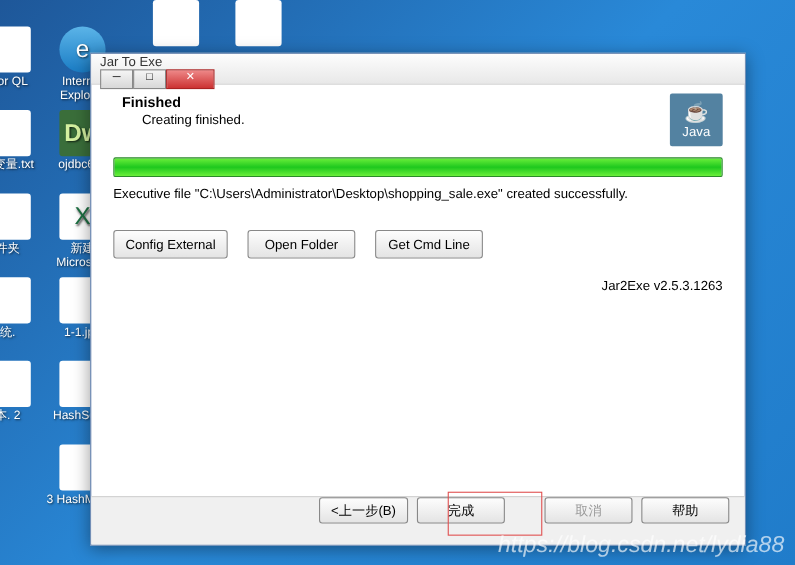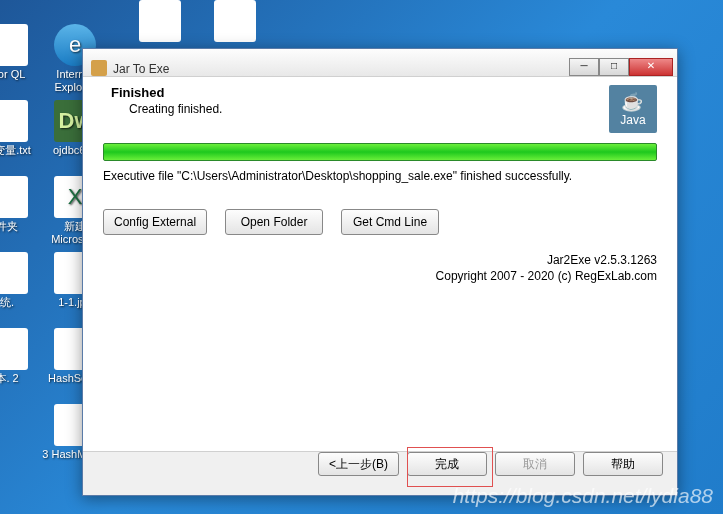--- a/index.html
+++ b/index.html
@@ -8,21 +8,21 @@
 .desktop-icon { position: absolute; width: 70px; text-align: center; color: #fff; text-shadow: 1px 1px 2px rgba(0,0,0,0.7); }
 .desktop-icon .icon-box { width: 42px; height: 42px; margin: 0 auto 2px; background: rgba(255,255,255,0.9); border-radius: 3px; display: flex; align-items: center; justify-content: center; font-size: 22px; }
 .desktop-icon .label { font-size: 11px; line-height: 13px; word-wrap: break-word; }
 
 .ie-icon { background: linear-gradient(#5bb4e8, #1a7cc4) !important; color: #fff; border-radius: 50% !important; }
 .dw-icon { background: #3a6e3a !important; color: #d4f0a0; font-weight: bold; }
 .excel-icon { background: #fff !important; color: #1d6f42; }
 .white-doc { background: #fff !important; }
 
 .window { position: absolute; left: 82px; top: 48px; width: 596px; height: 448px; background: #fff; border: 1px solid #5a7ba8; box-shadow: 0 3px 15px rgba(0,0,0,0.4); }
-.titlebar { height: 28px; background: linear-gradient(#fdfdfd, #e8e8e8); border-bottom: 1px solid #d0d0d0; display: flex; align-items: flex-end; padding: 0 4px 0 8px; }
+.titlebar { height: 28px; background: linear-gradient(#fdfdfd, #e8e8e8); border-bottom: 1px solid #d0d0d0; display: flex; align-items: flex-start; padding: 0 4px 0 8px; flex-direction: column; }
 .title-icon { width: 16px; height: 16px; background: #d4a04a; border-radius: 2px; margin-right: 6px; }
 .title-text { flex: 1; color: #333; }
 .win-btns { display: flex; gap: 0; }
 .win-btn { width: 30px; height: 18px; border: 1px solid #888; background: linear-gradient(#f5f5f5,#d8d8d8); text-align: center; line-height: 14px; font-size: 10px; cursor: pointer; }
 .win-btn.close { background: linear-gradient(#e88,#c33); border-color: #a22; color: #fff; width: 44px; }
 
 .content { padding: 8px 20px 0 20px; }
 .header-row { display: flex; justify-content: space-between; margin-bottom: 10px; gap: 28px; }
 .header-text .h1 { font-weight: bold; font-size: 13px; padding-left: 8px; }
 .header-text .h2 { padding-left: 26px; margin-top: 2px; }
@@ -37,21 +37,21 @@
 
 .version-block { text-align: right; margin-bottom: 28px; }
 .version-block div { margin-bottom: 2px; }
 
 .link-row { display: flex; align-items: center; }
 .link-row .btn { margin-right: 110px; }
 .link { color: #0033cc; text-decoration: underline; cursor: pointer; }
 
 .footer { position: absolute; bottom: 0; left: 0; right: 0; height: 44px; border-top: 1px solid #d0d0d0; background: #f0f0f0; display: flex; justify-content: flex-end; align-items: flex-start; padding: 0 14px; gap: 8px; }
 .footer .btn { min-width: 80px; height: 24px; }
-.footer .btn.disabled { color: #999; cursor: default; }
+.footer .btn.disabled { color: #999; cursor: default; margin-left: 28px; }
 .highlight-box { position: absolute; border: 1px solid #e05050; pointer-events: none; }
 
 .watermark { position: absolute; right: 10px; bottom: 6px; color: rgba(255,255,255,0.65); font-size: 21px; font-style: italic; }
 </style>
 </head>
 <body>
 
 <div id="desktop-icons">
     <div class="desktop-icon" style="left: -28px; top: 24px;">
       <div class="icon-box white-doc"></div>
@@ -127,31 +127,30 @@
       <div class="header-text">
         <div class="h1">Finished</div>
         <div class="h2">Creating finished.</div>
       </div>
       <div class="java-logo">
           <span>Java</span>
         </div>
     </div>
 
     <div class="progress"></div>
-    <div class="status-msg">Executive file "C:\Users\Administrator\Desktop\shopping_sale.exe" finished successfully.</div>
+    <div class="status-msg">Executive file "C:\Users\Administrator\Desktop\shopping_sale.exe" created successfully.</div>
 
     <div class="btn-row">
       <button class="btn">Config External</button>
       <button class="btn">Open Folder</button>
       <button class="btn">Get Cmd Line</button>
     </div>
 
     <div class="version-block">
       <div>Jar2Exe v2.5.3.1263</div>
-      <div>Copyright 2007 - 2020 (c) RegExLab.com</div>
     </div>
 
   </div>
 
   <div class="footer">
     <button class="btn">&lt;上一步(B)</button>
     <button class="btn">完成</button>
     <button class="btn disabled">取消</button>
     <button class="btn">帮助</button>
   </div>

